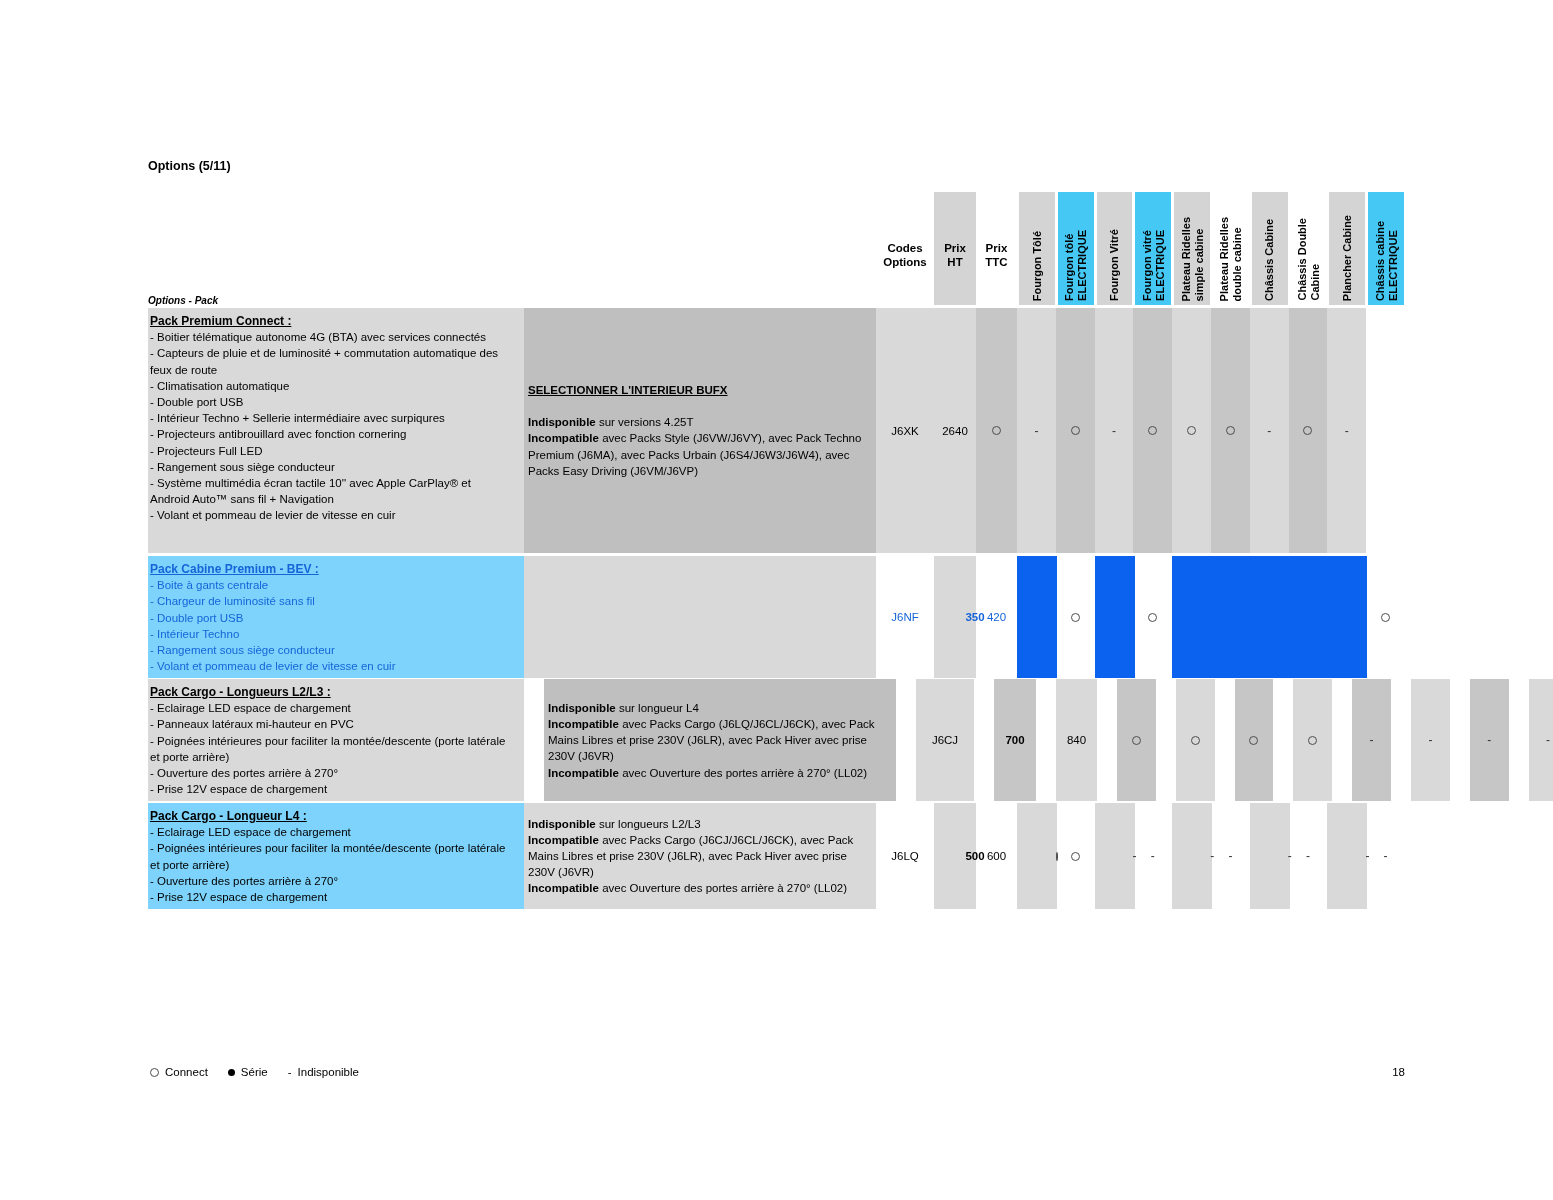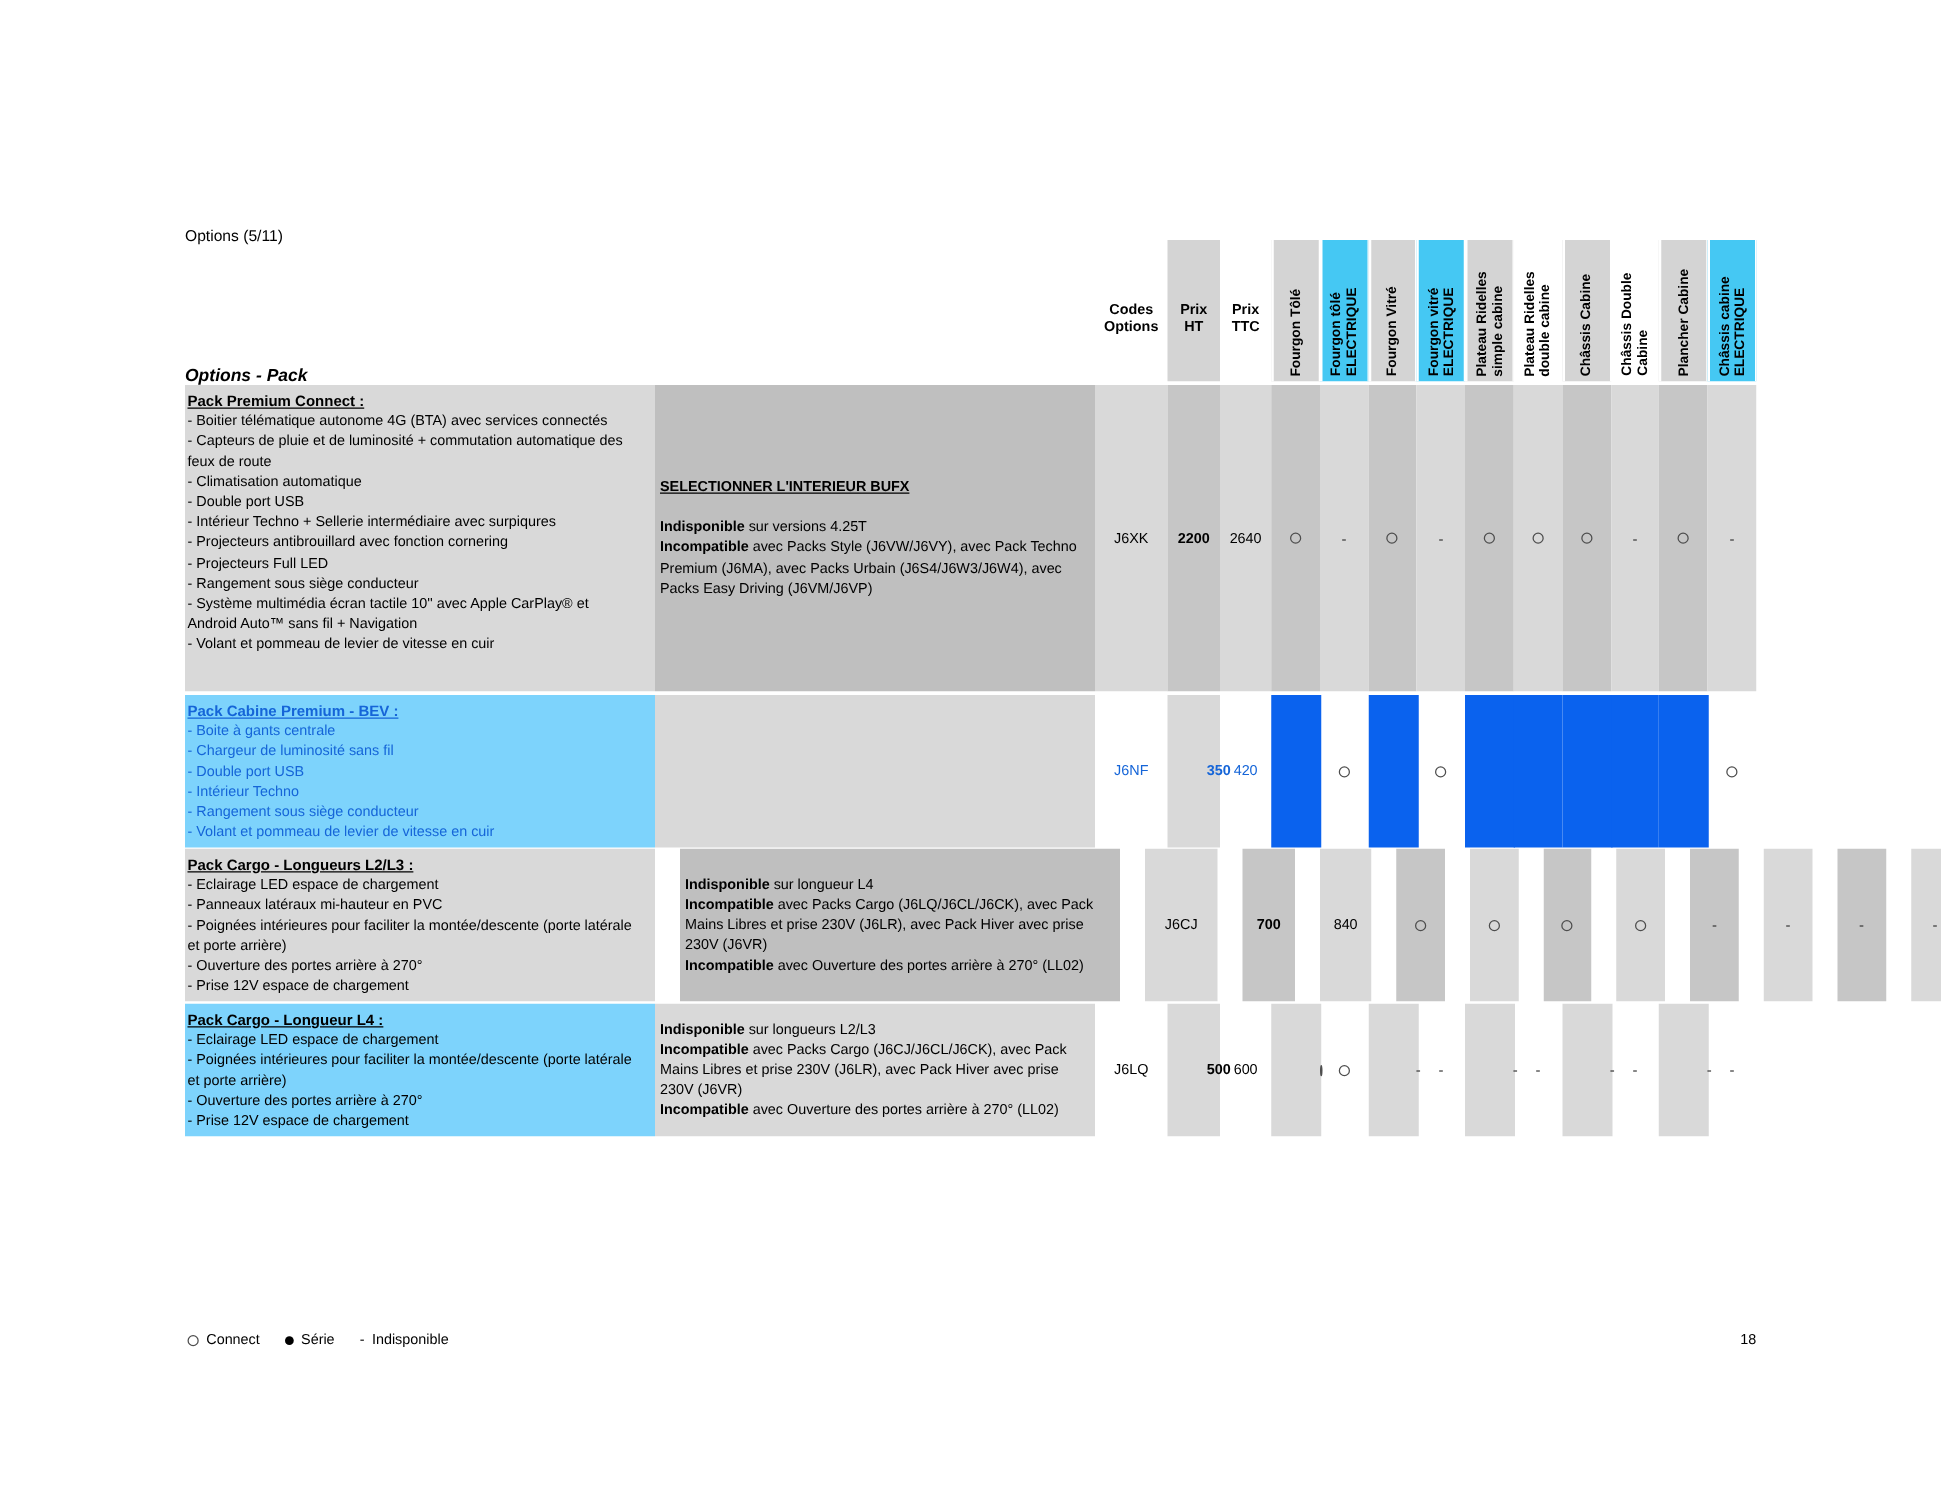--- a/index.html
+++ b/index.html
@@ -10,30 +10,30 @@
     --cols:376px 352px 58px 42px 41px repeat(10,38.8px);
     --gray-light:#d9d9d9;
     --gray-band:#d4d4d4;
     --gray-dark:#bfbfbf;
     --stripe-shaded:#c6c6c6;
     --cyan:#45c8f3;
     --blue-fill:#0a62ee;
     --blue-text:#1565d8;
   }
 
-  #doc-title{position:absolute;left:148px;top:182px;font-size:12.5px;font-weight:normal;}
+  #doc-title{position:absolute;left:148px;top:159px;font-size:12.5px;font-weight:bold;}
   #price-table{position:absolute;left:148px;top:192px;width:1257px;}
 
   
   #table-header{display:grid;grid-template-columns:var(--cols);height:113px;}
   #table-header .hcell{display:flex;align-items:flex-end;justify-content:center;text-align:center;
     font-weight:bold;font-size:11.5px;line-height:13.5px;white-space:pre-line;padding-bottom:36px;box-sizing:border-box;}
   #table-header .hcell.band{background:var(--gray-band);}
   .section-cell{display:flex;align-items:flex-end;}
-  #section-title{font-size:14px;font-weight:bold;font-style:italic;margin-bottom:-2px;}
+  #section-title{font-size:10px;font-weight:bold;font-style:italic;margin-bottom:-2px;}
   .vcell{display:flex;align-items:flex-end;justify-content:center;height:113px;box-sizing:border-box;
     border-left:2px solid #fff;border-right:1px solid #fff;}
   .vcell.gray{background:var(--gray-band);}
   .vcell.electric{background:var(--cyan);}
   .vcell.white{background:#fff;}
   .vlabel{writing-mode:vertical-rl;transform:rotate(180deg);font-weight:bold;font-size:11px;
     line-height:12.5px;white-space:pre-line;text-align:left;padding-top:4px;}
 
   
   .trow{display:grid;grid-template-columns:var(--cols);margin-top:3px;box-sizing:border-box;}
@@ -138,21 +138,20 @@
             <div class="feature">- Rangement sous siège conducteur</div>
             <div class="feature">- Système multimédia écran tactile 10'' avec Apple CarPlay® et Android Auto™ sans fil + Navigation</div>
             <div class="feature">- Volant et pommeau de levier de vitesse en cuir</div>
           </div>
           <div class="cell notes">
             <div class="note-heading">SELECTIONNER L'INTERIEUR BUFX</div>
             <div class="note-line"><b>Indisponible</b> sur versions 4.25T</div>
             <div class="note-line"><b>Incompatible</b> avec Packs Style (J6VW/J6VY), avec Pack Techno Premium (J6MA), avec Packs Urbain (J6S4/J6W3/J6W4), avec Packs Easy Driving (J6VM/J6VP)</div>
           </div>
           <div class="cell codes">J6XK</div>
-          <div class="cell price ht stripe">2200</div>
           <div class="cell price ttc">2640</div>
           <div class="cell mcol stripe">
             <span class="ring"></span>
           </div>
           <div class="cell mcol">
             <span class="dash">-</span>
           </div>
           <div class="cell mcol stripe">
             <span class="ring"></span>
           </div>

